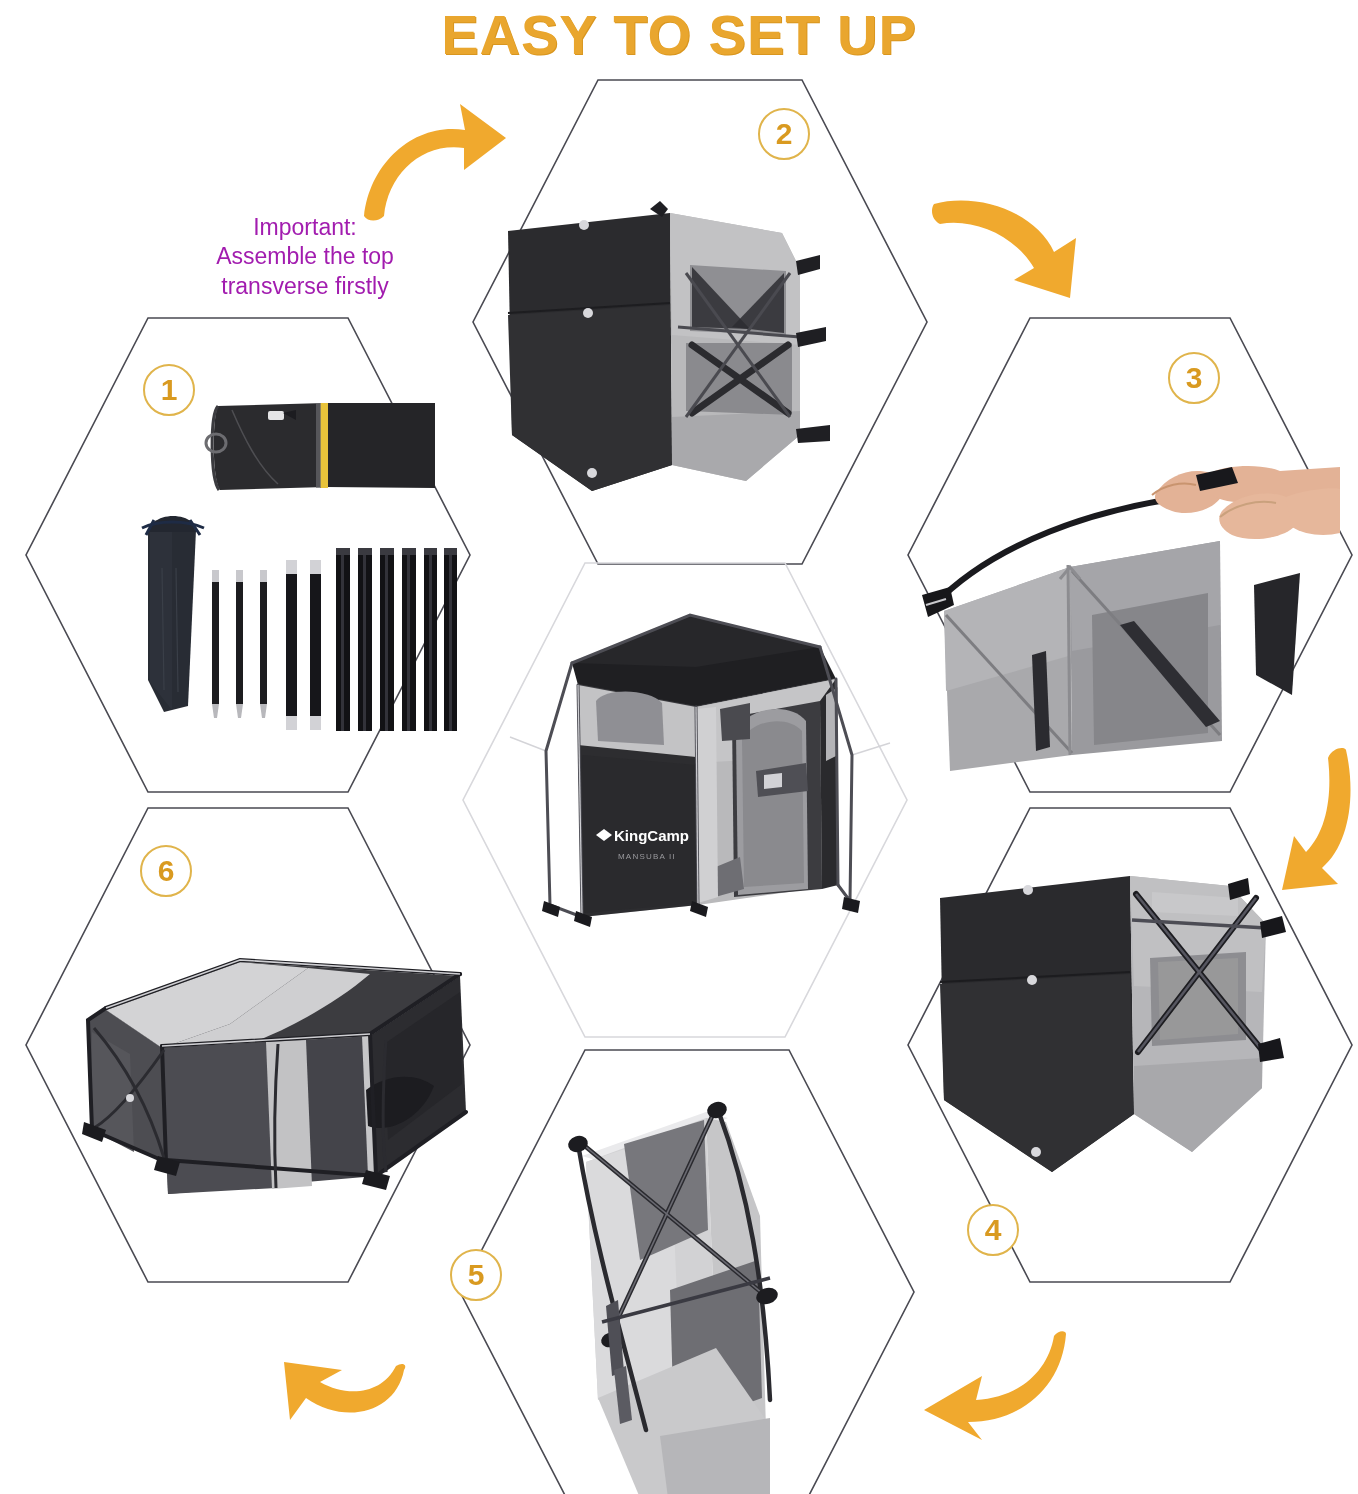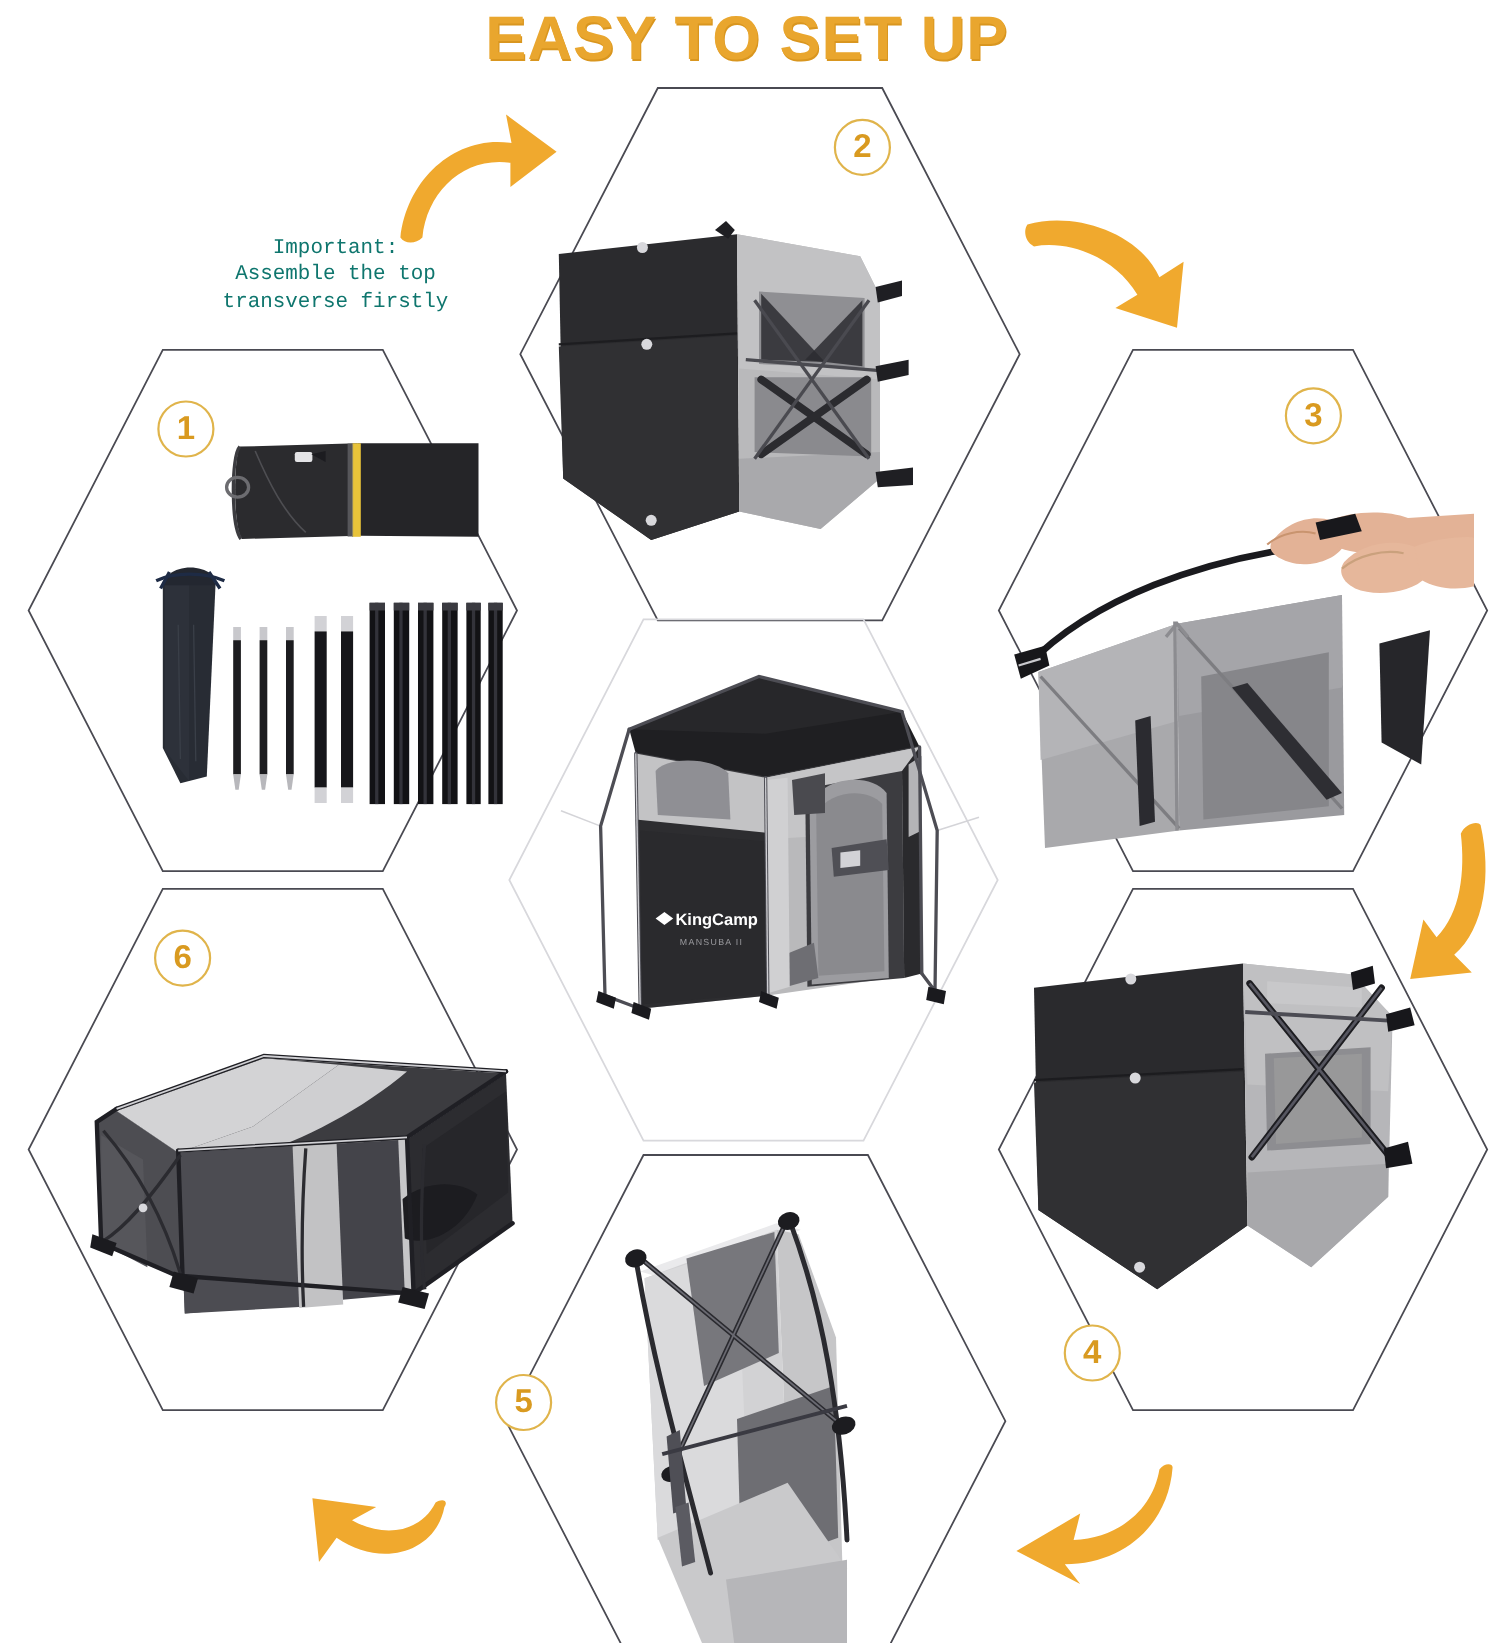--- a/index.html
+++ b/index.html
@@ -20,23 +20,23 @@
     color:#E9A62E;
     text-shadow:1px 1px 0 #d9961f;
     font-family:"Liberation Sans", sans-serif;
   }
 
   
   .note {
     position:absolute;
     left:160px; top:213px; width:290px;
     text-align:center;
-    font-size:19px; line-height:1.28;
-    color:#0f766e;
-    font-family:Liberation Mono, monospace;
+    font-size:23px; line-height:1.28;
+    color:#a21caf;
+    font-family:Liberation Sans, sans-serif;
     white-space:pre-line;
   }
 
   
   .hex { position:absolute; }
   .hex svg { position:absolute; left:0; top:0; overflow:visible; }
   .hexline { fill:none; stroke:#4a4a52; stroke-width:1.6; }
 
   
   .badge {

